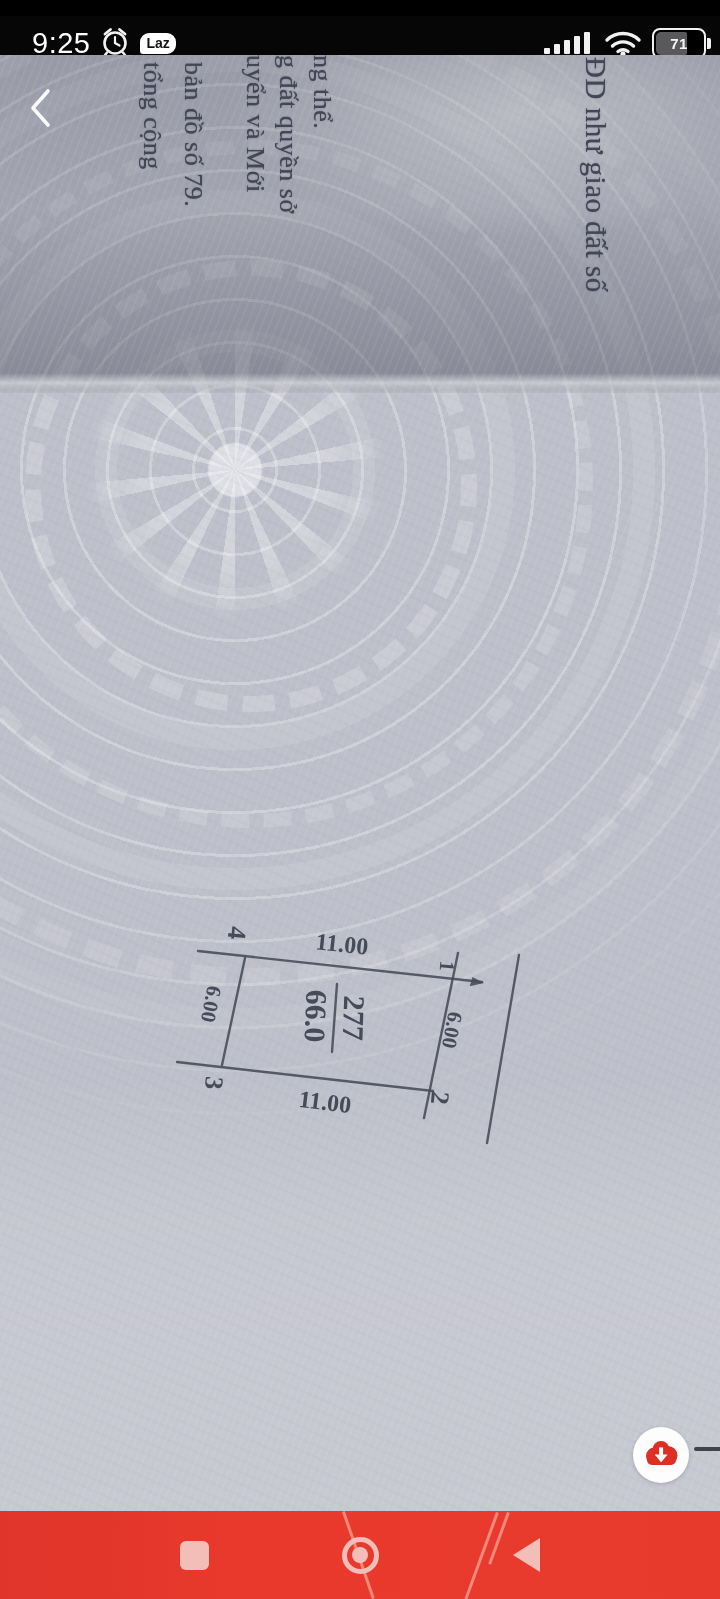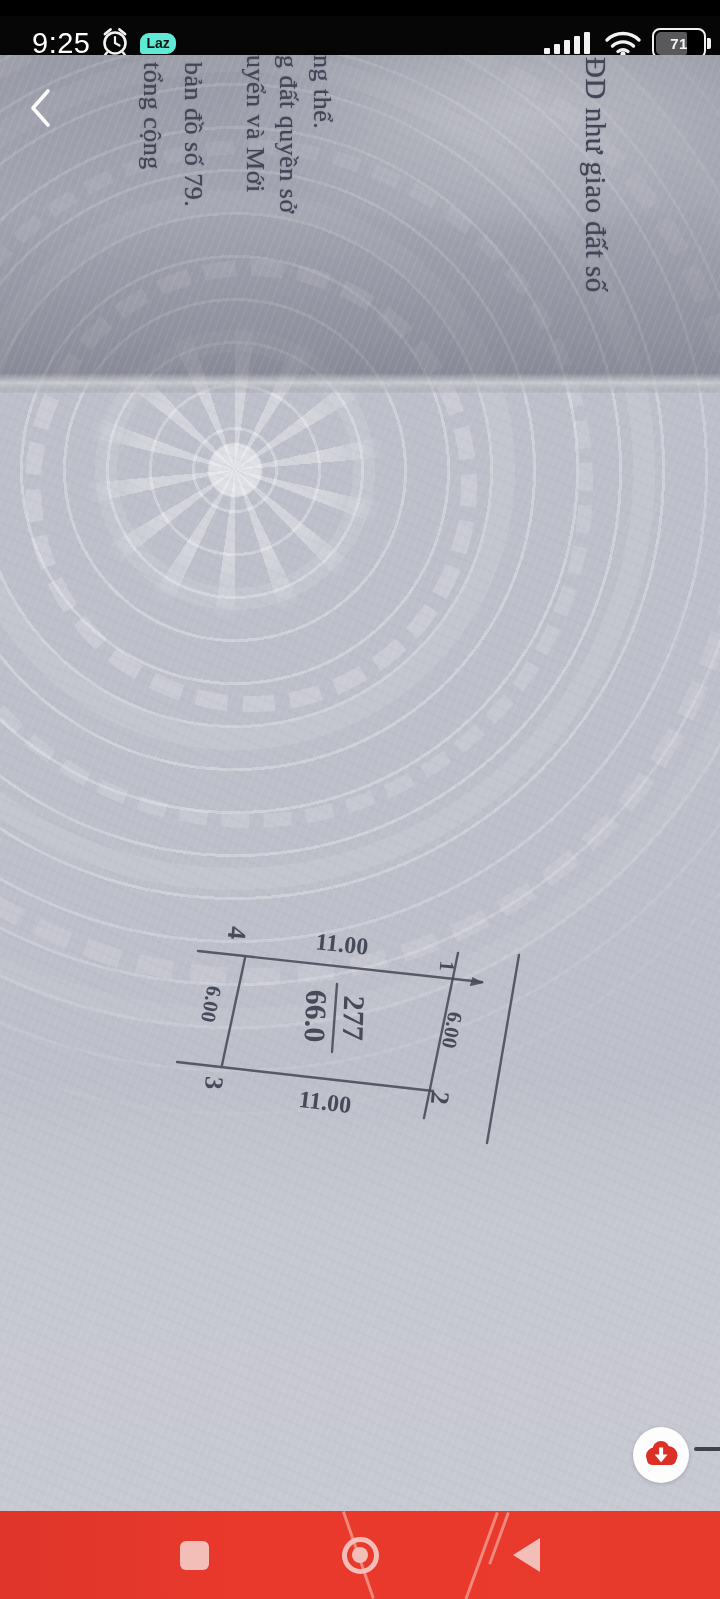--- a/index.html
+++ b/index.html
@@ -5,21 +5,21 @@
   html,body{margin:0;padding:0;background:#222;}
   .screen{position:relative;width:720px;height:1599px;overflow:hidden;background:#000;
           font-family:"Liberation Sans", sans-serif;}
 
   
   .status-bar{position:absolute;left:0;top:16px;width:720px;height:55px;background:#060607;
               display:flex;align-items:center;justify-content:space-between;color:#fff;}
   .sb-left{display:flex;align-items:center;gap:10px;padding-left:32px;}
   .sb-right{display:flex;align-items:center;gap:9px;padding-right:14px;}
   .sb-time{font-size:29px;font-weight:500;letter-spacing:.5px;}
-  .laz-badge{background:#5eead4;color:#141414;font-size:14px;font-weight:700;
+  .laz-badge{background:#ffffff;color:#141414;font-size:14px;font-weight:700;
              border-radius:9px 9px 9px 3px;padding:3px 6px 4px;line-height:1;}
   .battery{position:relative;width:50px;height:27px;border:2.5px solid #f2f2f2;border-radius:8px;
            display:flex;align-items:center;justify-content:center;background:#000;}
   .battery .fill{position:absolute;left:2px;top:2px;bottom:2px;width:62%;background:#59595c;border-radius:5px 2px 2px 5px;}
   .battery .pct{position:relative;font-size:15px;font-weight:700;color:#f5f5f5;letter-spacing:.5px;}
   .battery .cap{position:absolute;right:-7px;top:8px;width:4px;height:11px;background:#f2f2f2;border-radius:0 2px 2px 0;}
 
   
   .photo{position:absolute;left:0;top:55px;width:720px;height:1456px;background:#bdbfca;overflow:hidden;}
   .layer{position:absolute;inset:0;pointer-events:none;}

